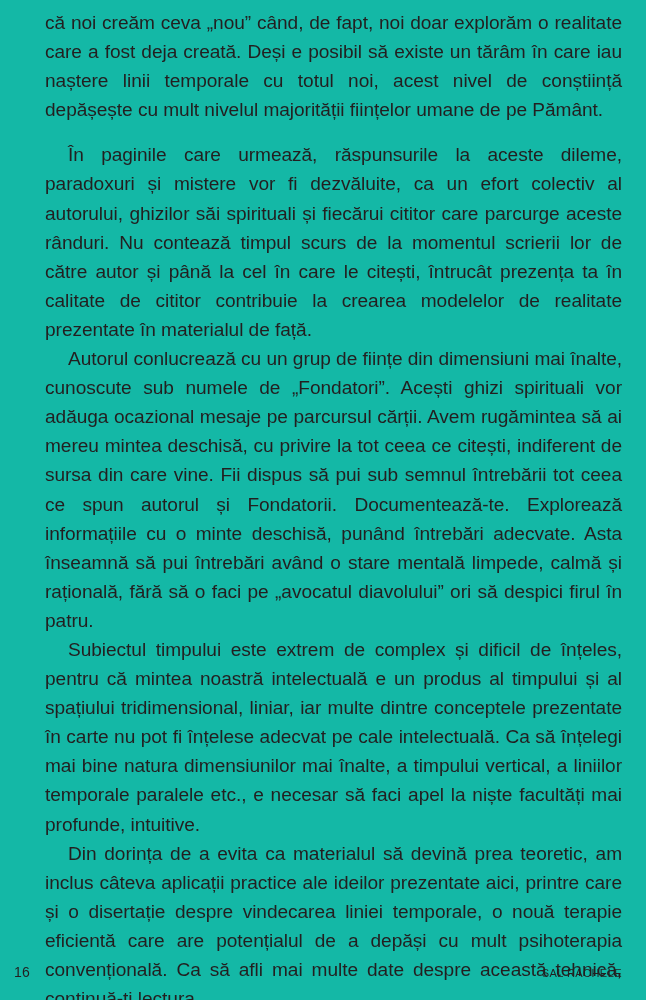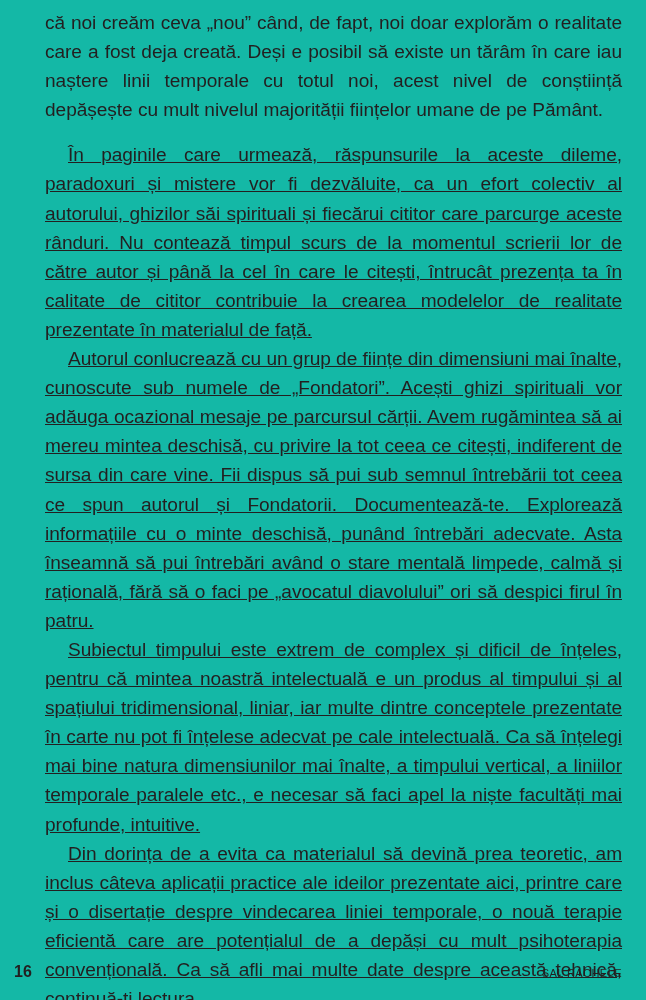--- a/index.html
+++ b/index.html
@@ -35,40 +35,38 @@
     line-height: 29.1px;
     text-align: justify;
     text-justify: inter-word;
     letter-spacing: -0.05px;
     word-spacing: 0px;
     color: #231f20;
     hyphens: manual;
   }
   p.indent {
     text-indent: 23px;
-    text-decoration: underline;
   }
   p.gap-before {
     margin-top: 16px;
   }
   .footer {
     position: absolute;
     left: 14px;
     right: 24px;
     top: 962px;
     display: flex;
     align-items: baseline;
     justify-content: space-between;
   }
   .folio {
-    font-size: 16px;
+    font-size: 14px;
     line-height: 20px;
     color: #231f20;
     letter-spacing: 0.2px;
-    font-weight: bold;
   }
   .running-head {
     font-size: 11px;
     line-height: 20px;
     color: #231f20;
     letter-spacing: 0.45px;
   }
 </style>
 </head>
 <body>

